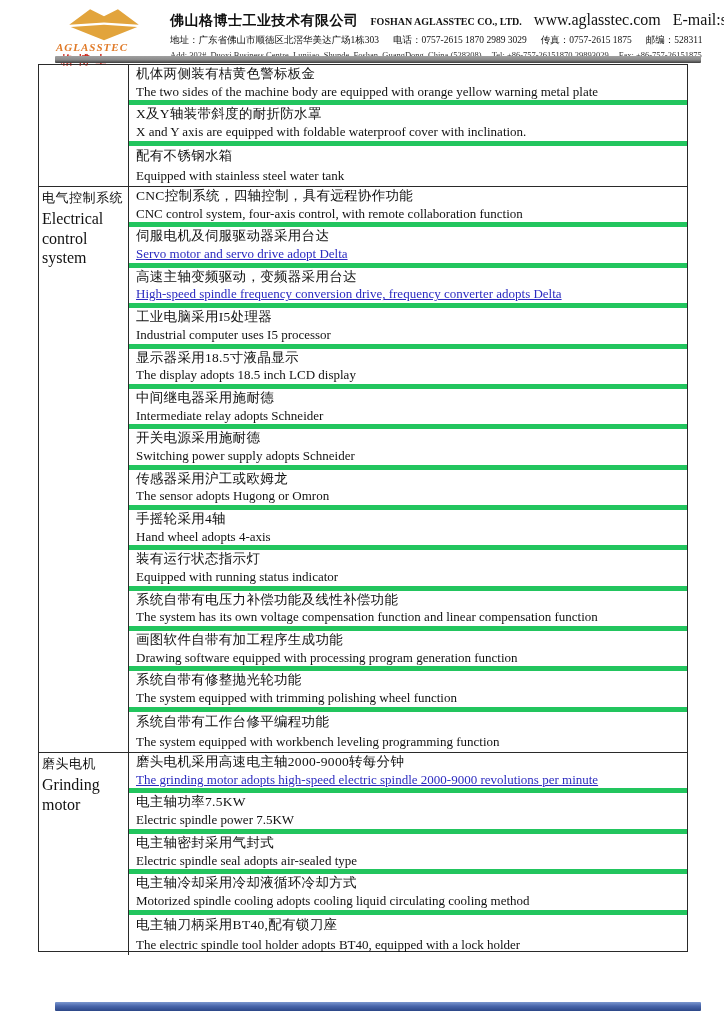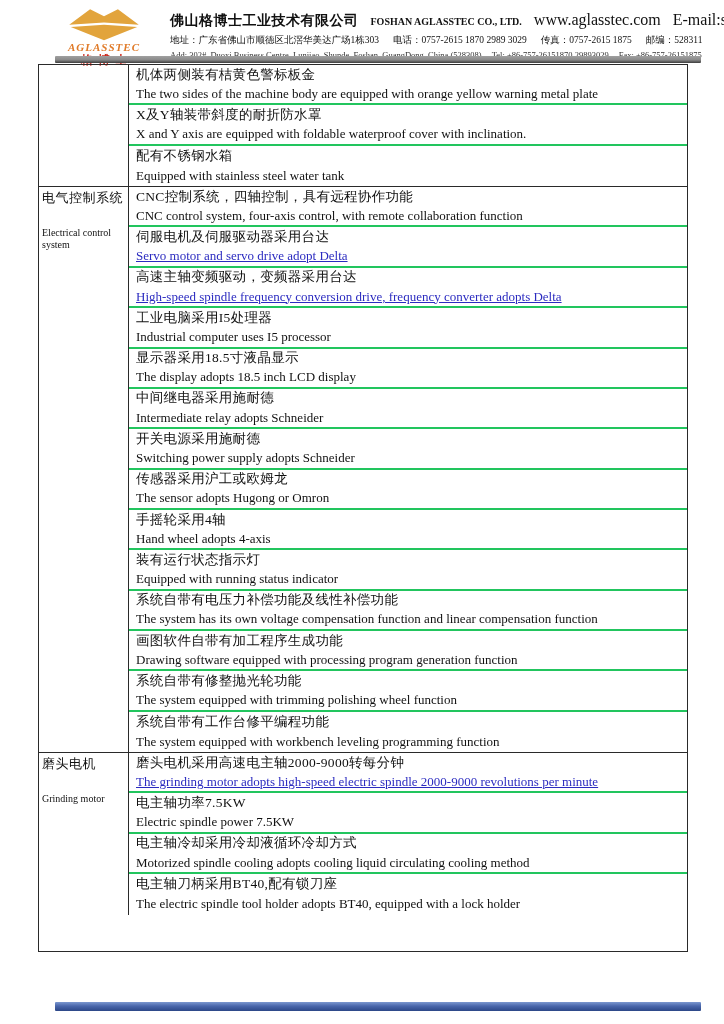--- a/index.html
+++ b/index.html
@@ -4,21 +4,21 @@
 <style>
   * { margin:0; padding:0; box-sizing:border-box; }
   html,body { background:#e8e8e8; }
   .page {
     position:relative; width:724px; height:1024px; background:#ffffff;
     font-family:"Liberation Serif","DejaVu Serif",serif; color:#111; overflow:hidden;
     margin:0 auto;
   }
   
   .letterhead { position:absolute; top:5px; left:56px; right:18px; display:flex; gap:18px; }
-  .logo-block { width:96px; text-align:center; flex:none; padding-top:2px; }
+  .logo-block { width:96px; flex:none; padding-top:2px; }
   .logo-mark  { display:block; margin:0 auto; }
   .logo-brand { font-size:11px; font-weight:bold; font-style:italic; letter-spacing:1px; color:#e07a28; line-height:1.1; }
   .logo-cn    { font-size:12px; font-weight:bold; letter-spacing:5px; color:#cc2a1e; line-height:1.3; padding-left:5px; }
   .company-info { flex:1; padding-top:6px; }
   .info-line1 { display:flex; align-items:baseline; gap:12px; white-space:nowrap; }
   .cn-name { font-size:14px; font-weight:bold; letter-spacing:0.5px; }
   .en-name { font-size:10px; font-weight:bold; }
   .site, .email { font-size:16px; }
   .info-line2 { display:flex; gap:14px; font-size:9.5px; margin-top:4px; white-space:nowrap; }
   .info-line3 { display:flex; gap:10px; font-size:8.5px; color:#333; margin-top:3px; white-space:nowrap; }
@@ -32,23 +32,23 @@
     position:absolute; top:64px; left:38px; width:650px; height:888px;
     border:1.5px solid #2a2a2a; display:flex; flex-direction:column;
   }
   .section { display:flex; border-bottom:1px solid #2a2a2a; }
   .section:last-child { border-bottom:none; }
   .label-cell {
     width:90px; flex:none; border-right:1px solid #2a2a2a;
     display:flex; flex-direction:column; justify-content:flex-start; padding:2px 2px 2px 3px;
   }
   .label-cn { font-size:13px; letter-spacing:0.5px; line-height:1.4; }
-  .label-en { font-size:10px; line-height:1.22; margin-top:20px; }
+  .label-en { font-size:16px; line-height:1.22; margin-top:2px; }
   .rows { flex:1; display:flex; flex-direction:column; }
-  .pair { height:40.36px; border-bottom:2px solid #22c55e; display:flex; flex-direction:column; padding-left:7px; }
+  .pair { height:40.36px; border-bottom:5px solid #22c55e; display:flex; flex-direction:column; padding-left:7px; }
   .pair:last-child { border-bottom:none; }
   .pair .cn { flex:1; display:flex; align-items:center; font-size:13.5px; letter-spacing:0.3px; }
   .pair .en { flex:1; display:flex; align-items:center; font-size:13px; }
   .pair .en.blue-en { color:#2b2bc0;text-decoration:underline; }
   
   .footer-rule {
     position:absolute; top:1002px; left:55px; width:646px; height:9px;
     background:linear-gradient(180deg,#7b97cf 0%,#4966ab 45%,#2c4787 100%);
     border-radius:1px;
   }
@@ -180,20 +180,24 @@
         <div class="rows">
           <div class="pair">
             <div class="cn">磨头电机采用高速电主轴2000-9000转每分钟</div>
             <div class="en blue-en">The grinding motor adopts high-speed electric spindle 2000-9000 revolutions per minute</div>
           </div>
           <div class="pair">
             <div class="cn">电主轴功率7.5KW</div>
             <div class="en">Electric spindle power 7.5KW</div>
           </div>
           <div class="pair">
+            <div class="cn">电主轴密封采用气封式</div>
+            <div class="en">Electric spindle seal adopts air-sealed type</div>
+          </div>
+          <div class="pair">
             <div class="cn">电主轴冷却采用冷却液循环冷却方式</div>
             <div class="en">Motorized spindle cooling adopts cooling liquid circulating cooling method</div>
           </div>
           <div class="pair">
             <div class="cn">电主轴刀柄采用BT40,配有锁刀座</div>
             <div class="en">The electric spindle tool holder adopts BT40, equipped with a lock holder</div>
           </div>
         </div>
       </div>
     </div>

